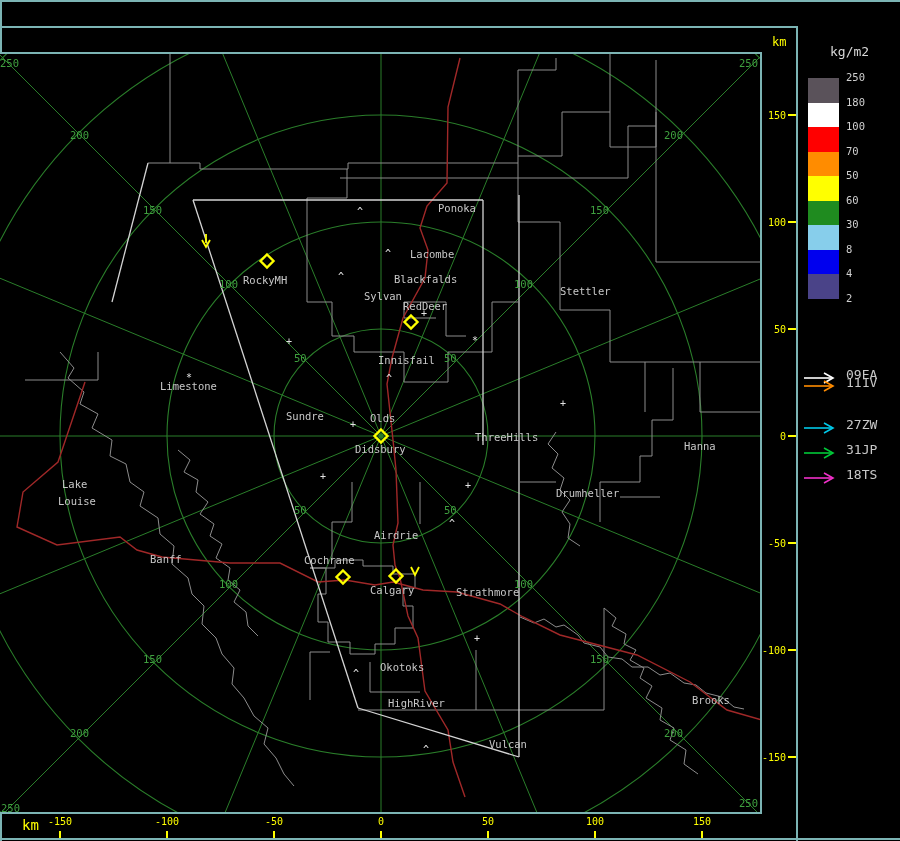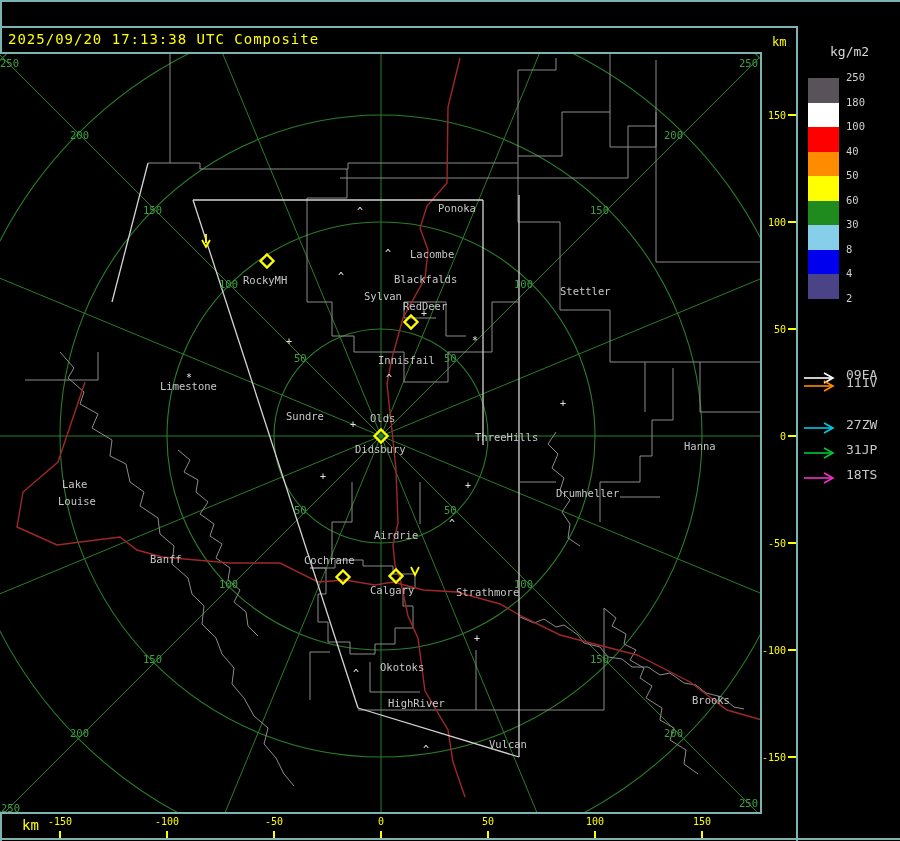--- a/index.html
+++ b/index.html
@@ -41,21 +41,20 @@
   .ydiamond{fill:none;stroke:#ffff00;stroke-width:2.4;}
   .ymark{fill:none;stroke:#ffff00;stroke-width:1.8;}
 </style>
 </head>
 <body>
 
 <div id="screen">
 
   <div class="tealline" style="top:0;left:0;width:900px;height:2px;"></div>
   <div class="tealline" style="top:26px;left:0;width:798px;height:2px;"></div>
-  <div class="timestamp">2025/09/20 17:13:38 UTC Composite</div>
   <div class="km-top">km</div>
   <div class="tealline" style="top:0;left:0;width:2px;height:841px;"></div>
   <div class="tealline" style="top:26px;left:796px;width:2px;height:815px;"></div>
   <div class="tealline" style="top:838px;left:0;width:900px;height:2px;"></div>
 
   <svg id="map-svg" width="762" height="762" viewBox="0 0 762 762" xmlns="http://www.w3.org/2000/svg">
 
     <g>
       <circle class="ring-circle" cx="381" cy="384" r="107"></circle>
       <circle class="ring-circle" cx="381" cy="384" r="214"></circle>
@@ -236,21 +235,21 @@
       <div class="swatch" style="background: rgb(255, 140, 0);"></div>
       <div class="swatch" style="background: rgb(255, 255, 0);"></div>
       <div class="swatch" style="background: rgb(31, 139, 31);"></div>
       <div class="swatch" style="background: rgb(135, 206, 235);"></div>
       <div class="swatch" style="background: rgb(0, 0, 238);"></div>
       <div class="swatch" style="background: rgb(74, 67, 136);"></div>
     </div>
     <span class="scale-label" style="top:43px">250</span>
     <span class="scale-label" style="top:67.5px">180</span>
     <span class="scale-label" style="top:92px">100</span>
-    <span class="scale-label" style="top:116.5px">40</span>
+    <span class="scale-label" style="top:116.5px">70</span>
     <span class="scale-label" style="top:141px">50</span>
     <span class="scale-label" style="top:165.5px">60</span>
     <span class="scale-label" style="top:190px">30</span>
     <span class="scale-label" style="top:214.5px">8</span>
     <span class="scale-label" style="top:239px">4</span>
     <span class="scale-label" style="top:263.5px">2</span>
 
     <div class="site-row" style="top:292px">
       <span class="site-arrow" style="color: rgb(255, 255, 255);">
         <svg width="38" height="12" viewBox="0 0 38 12">

